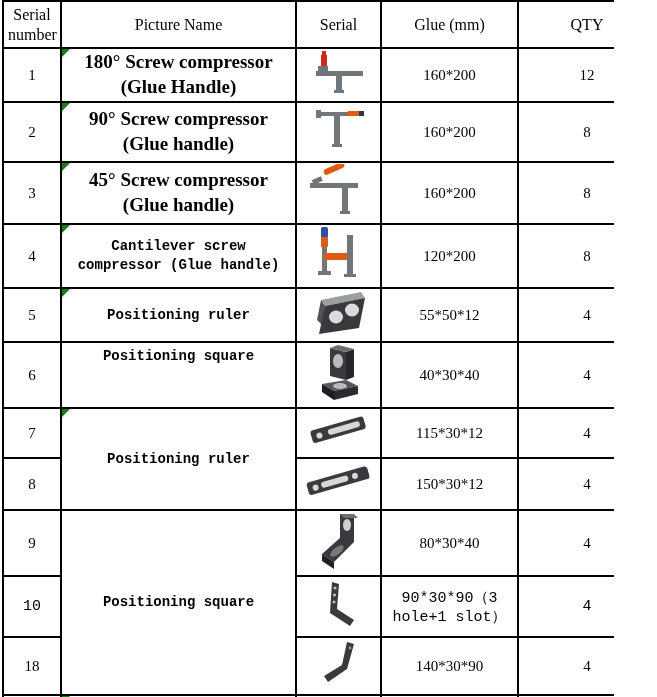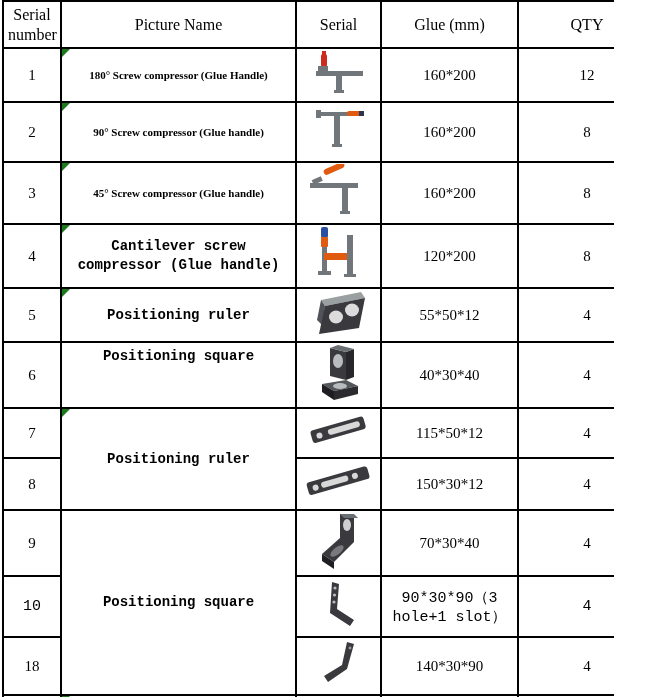--- a/index.html
+++ b/index.html
@@ -11,21 +11,21 @@
     border-collapse:collapse;table-layout:fixed;
     position:absolute;top:0;left:2px;width:653px;
   }
   th,td{
     border:2px solid #000;
     text-align:center;vertical-align:middle;
     padding:1px 4px;overflow:hidden;
   }
   th{font-weight:normal;font-size:16px;line-height:1.25;}
   .serif-cell{font-size:15px;}
-  .serif-bold{font-family:"Liberation Serif",serif;font-weight:bold;font-size:11px;line-height:1.3;}
+  .serif-bold{font-family:"Liberation Serif",serif;font-weight:bold;font-size:19px;line-height:1.3;}
   .mono-bold{font-family:Liberation Mono, monospace;font-weight:bold;font-size:14px;line-height:1.35;}
   td.rel{position:relative;}
   td.vtop{vertical-align:top;padding-top:4px;}
   .tri{
     position:absolute;top:0;left:0;width:0;height:0;
     border-top:8px solid var(--marker-green,#1b7a1b);
     border-right:8px solid transparent;
   }
   .pic{display:inline-block;line-height:0;}
 </style>
@@ -139,21 +139,21 @@
         <tr style="height: 40px;">
           <td class="serif-cell">7</td>
           <td class="mono-bold rel" rowspan="2">Positioning ruler<span class="tri"></span></td>
           <td><span class="pic"><svg width="66" height="42" viewBox="0 0 66 42">
                 <g transform="rotate(-16 33 21)">
                   <rect x="5" y="13" width="55" height="13" rx="3" fill="#3a3a3e"></rect>
                   <rect x="22" y="16.5" width="33" height="6" rx="3" fill="#d8d8d8"></rect>
                   <circle cx="13" cy="20" r="3" fill="#d8d8d8"></circle>
                 </g>
               </svg></span></td>
-          <td class="serif-cell">115*50*12</td>
+          <td class="serif-cell">115*30*12</td>
           <td class="serif-cell">4</td>
         </tr>
         <tr style="height: 47px;">
           <td class="serif-cell">8</td>
           <td><span class="pic"><svg width="70" height="44" viewBox="0 0 70 44">
                 <g transform="rotate(-16 35 22)">
                   <rect x="3" y="14" width="63" height="13" rx="3" fill="#3a3a3e"></rect>
                   <rect x="17" y="17.5" width="28" height="6" rx="3" fill="#d8d8d8"></rect>
                   <circle cx="11" cy="21" r="3" fill="#d8d8d8"></circle>
                   <circle cx="52" cy="20.5" r="3" fill="#d8d8d8"></circle>
@@ -166,21 +166,21 @@
           <td class="serif-cell">9</td>
           <td class="mono-bold rel" rowspan="3">Positioning square</td>
           <td><span class="pic"><svg width="46" height="58" viewBox="0 0 46 58">
                 <rect x="24" y="2" width="14" height="28" fill="#3a3a3e"></rect>
                 <polygon points="24,2 38,2 42,6 28,6" fill="#6a6f73"></polygon>
                 <ellipse cx="31" cy="13" rx="4" ry="6" fill="#cfcfcf"></ellipse>
                 <polygon points="6,42 24,26 38,30 18,50" fill="#3a3a3e"></polygon>
                 <polygon points="6,42 18,50 18,57 6,49" fill="#1f1f23"></polygon>
                 <ellipse cx="21" cy="39" rx="8" ry="3.5" fill="#77797c" transform="rotate(-38 21 39)"></ellipse>
               </svg></span></td>
-          <td class="serif-cell">70*30*40</td>
+          <td class="serif-cell">80*30*40</td>
           <td class="serif-cell">4</td>
         </tr>
         <tr style="height: 54px; font-family: Liberation Mono, monospace;">
           <td class="serif-cell">10</td>
           <td><span class="pic"><svg width="42" height="52" viewBox="0 0 42 52">
                 <path d="M14 4 l7 2 l-2 25 l17 11 l-4 6 l-20 -13 z" fill="#3a3a3e"></path>
                 <circle cx="17" cy="10" r="1.6" fill="#bbb"></circle>
                 <circle cx="16.5" cy="17" r="1.6" fill="#bbb"></circle>
                 <circle cx="16" cy="24" r="1.6" fill="#bbb"></circle>
               </svg></span></td>

